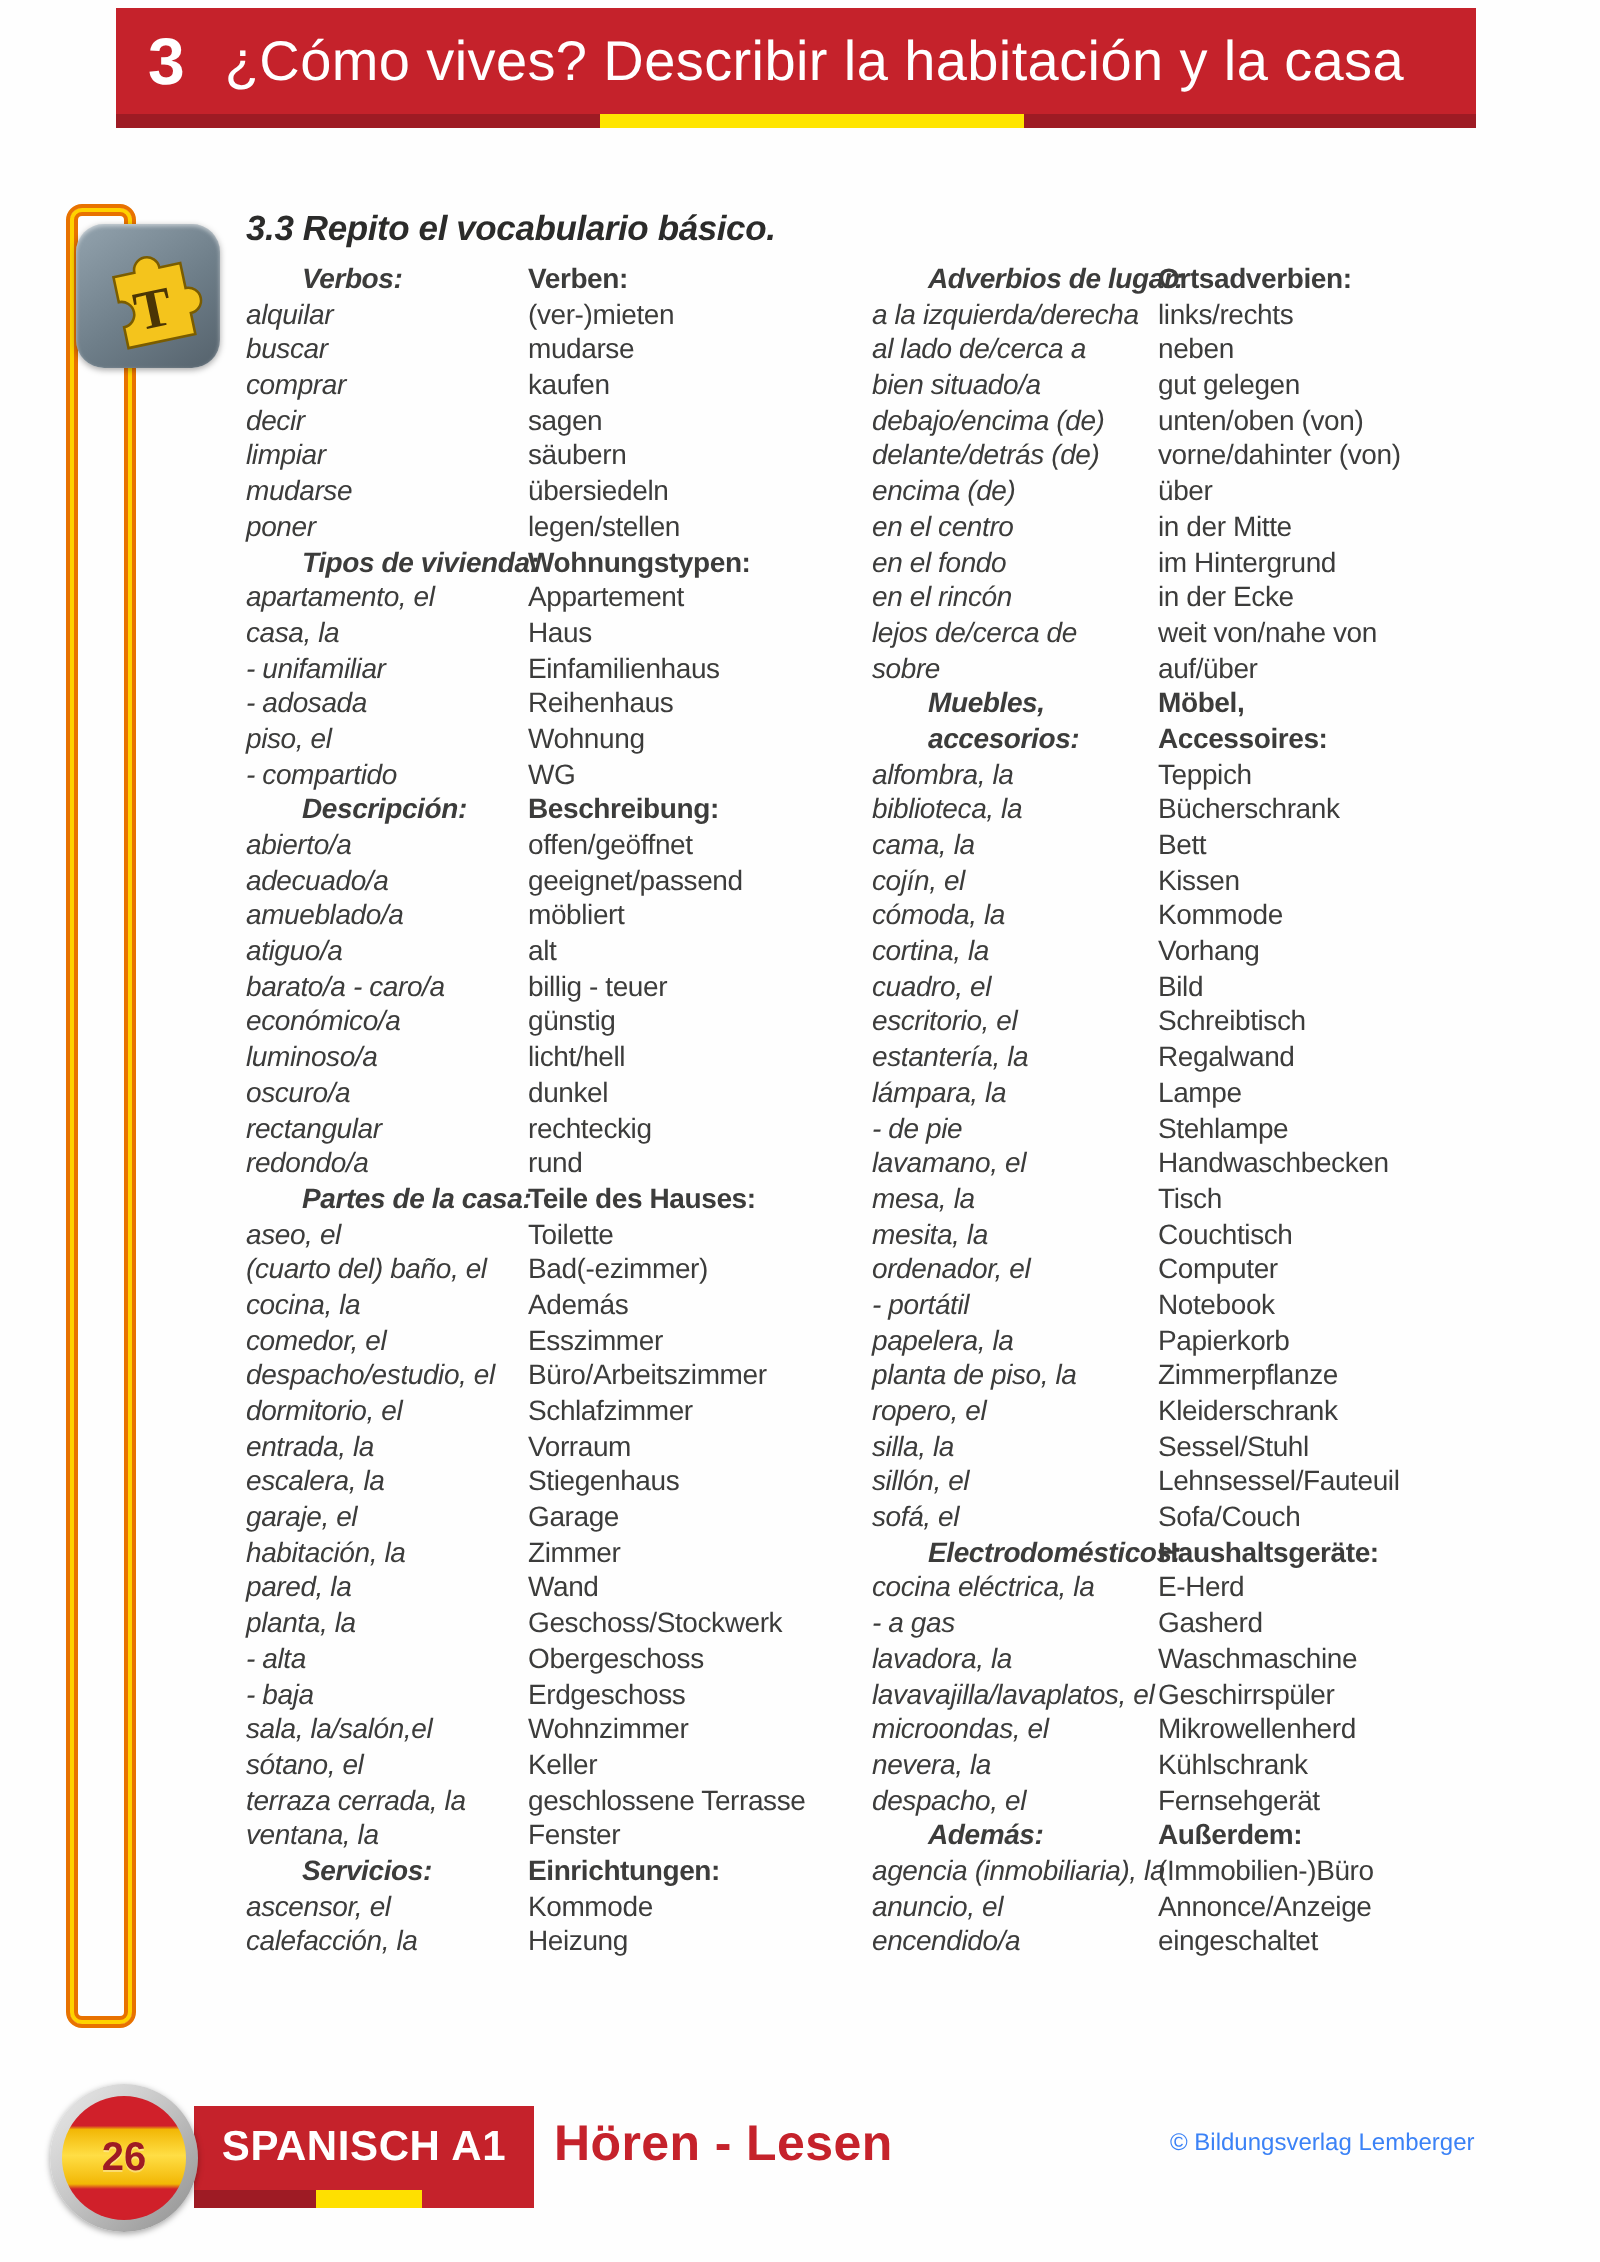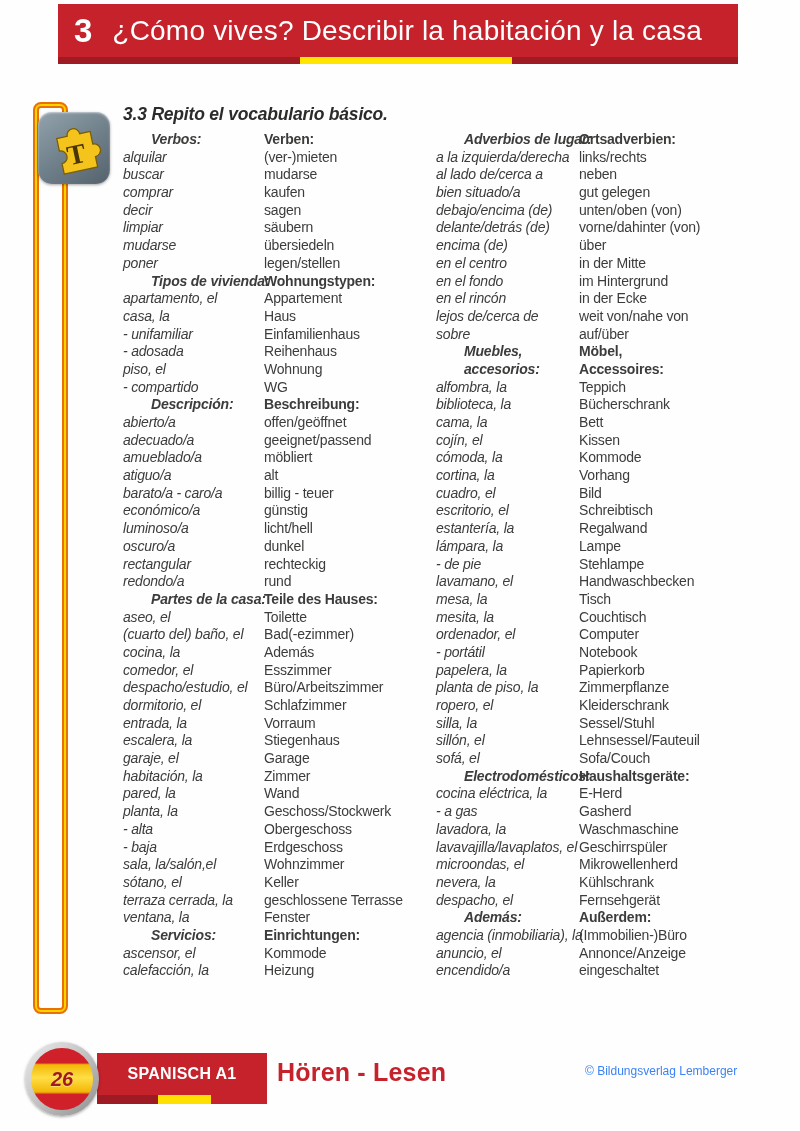--- a/index.html
+++ b/index.html
@@ -36,24 +36,24 @@
   .vcell{white-space:nowrap;}
   .es{font-style:italic;}
   .vrow.hdr .es{font-weight:bold;margin-left:28px;}
   .vrow.hdr .de{font-weight:bold;}
 
   
   .page-badge{position:absolute;left:25px;top:1042px;width:74px;height:74px;border-radius:50%;
               background:linear-gradient(135deg,#ececec 0%,#c6c6c6 45%,#8f8f8f 100%);
               display:flex;align-items:center;justify-content:center;box-shadow:0 1px 3px rgba(0,0,0,.35);z-index:2;}
   .badge-flag{width:62px;height:62px;border-radius:50%;display:flex;align-items:center;justify-content:center;
-              background:linear-gradient(180deg,#D0202A 0%,#D0202A 24%,#F2B705 27%,#FFDE45 48%,#F2B705 71%,#D0202A 75%,#D0202A 100%);font-style:italic;}
+              background:linear-gradient(180deg,#D0202A 0%,#D0202A 24%,#F2B705 27%,#FFDE45 48%,#F2B705 71%,#D0202A 75%,#D0202A 100%);}
   .page-number{color:#9E1B24;font-weight:bold;font-size:20px;text-shadow:0 1px 0 rgba(255,255,255,.35);}
   .series-box{position:absolute;left:97px;top:1053px;width:170px;height:42px;background:#C5222B;color:#fff;
-              display:flex;align-items:center;justify-content:center;font-weight:bold;font-size:16px;letter-spacing:.3px;z-index:1;}
+              display:flex;align-items:center;justify-content:center;font-weight:bold;font-size:21px;letter-spacing:.3px;z-index:1;}
   .series-strip{position:absolute;left:97px;top:1095px;width:170px;height:9px;
               background:linear-gradient(90deg,#9E1B24 0 36%,#FFE000 36% 67%,#C5222B 67% 100%);}
   .skills-label{position:absolute;left:277px;top:1058px;font-size:25px;font-weight:bold;color:#C5222B;letter-spacing:.2px;}
   .copyright{position:absolute;left:585px;top:1064px;font-size:12px;color:#3b82f6;}
 </style>
 </head>
 <body>
 
 <div class="page">
 

